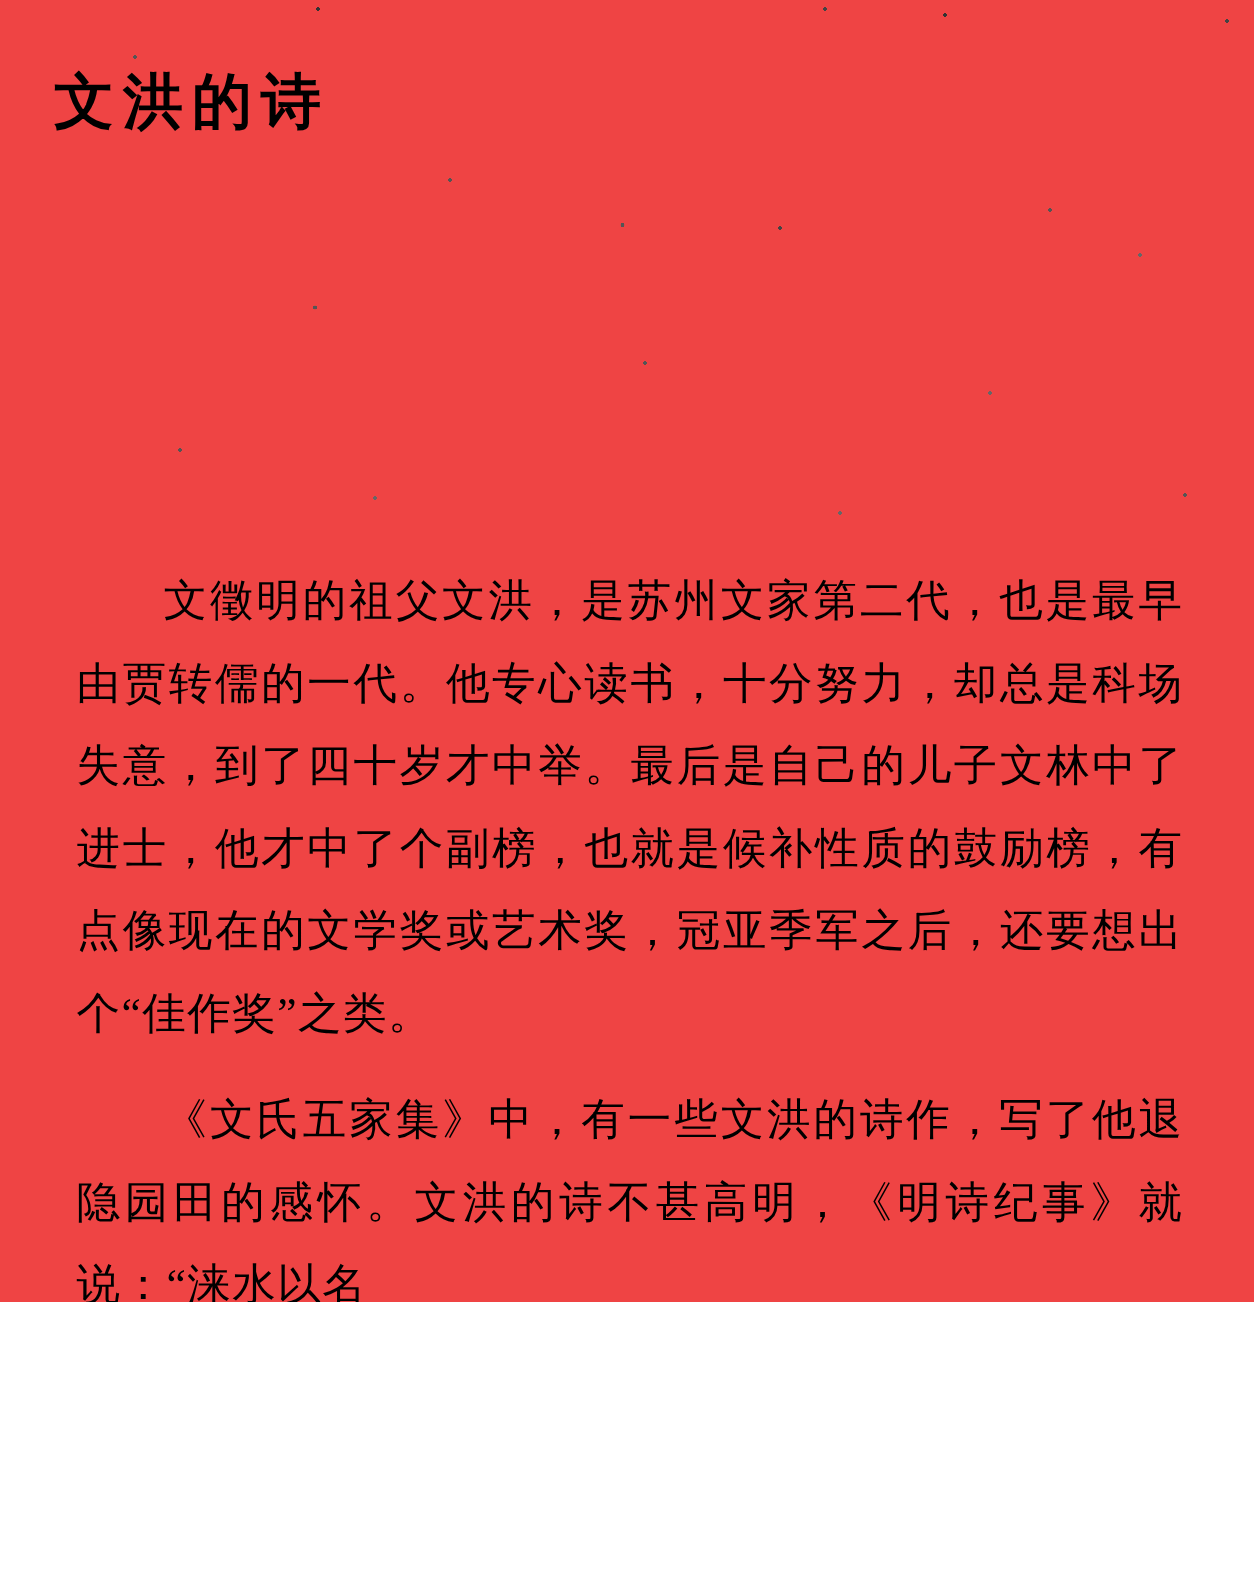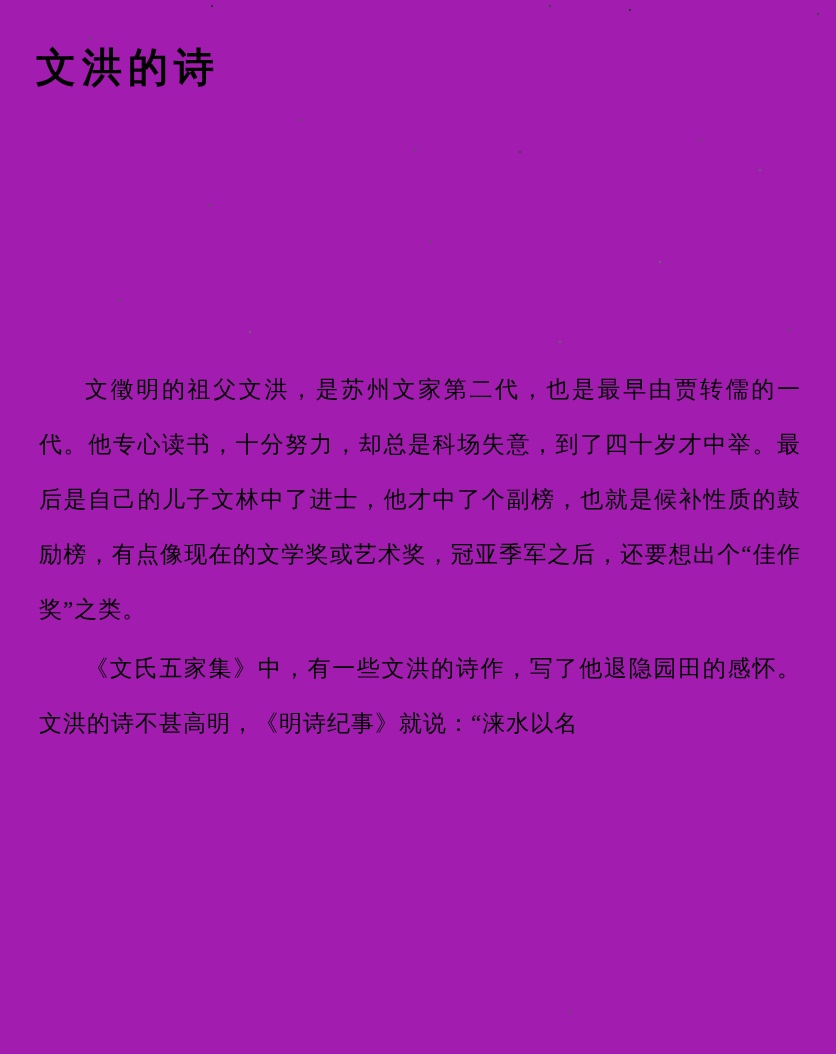--- a/index.html
+++ b/index.html
@@ -3,22 +3,22 @@
 <meta charset="utf-8">
 <style>
   html, body {
     margin: 0;
     padding: 0;
     background: #ffffff;
   }
   .page {
     position: relative;
     width: 836px;
-    height: 1054px;
-    background: #a21caf;
+    height: 868px;
+    background: #ef4444;
     font-family: "Liberation Serif", "DejaVu Serif", serif;
     color: #000;
     overflow: hidden;
   }
   
   .noise {
     position: absolute;
     inset: 0;
     pointer-events: none;
     background-image:
@@ -52,22 +52,22 @@
     letter-spacing: 6px;
     color: #000;
   }
   .body-text {
     position: absolute;
     left: 35px;
     top: 358px;
     width: 770px;
   }
   .body-text p {
-    margin: 4px;
-    font-size: 23px;
+    margin: 16px;
+    font-size: 29px;
     line-height: 55px;
     letter-spacing: 1px;
     text-align: justify;
     text-justify: inter-character;
     text-indent: 2em;
     color: #000;
   }
 </style>
 </head>
 <body>

